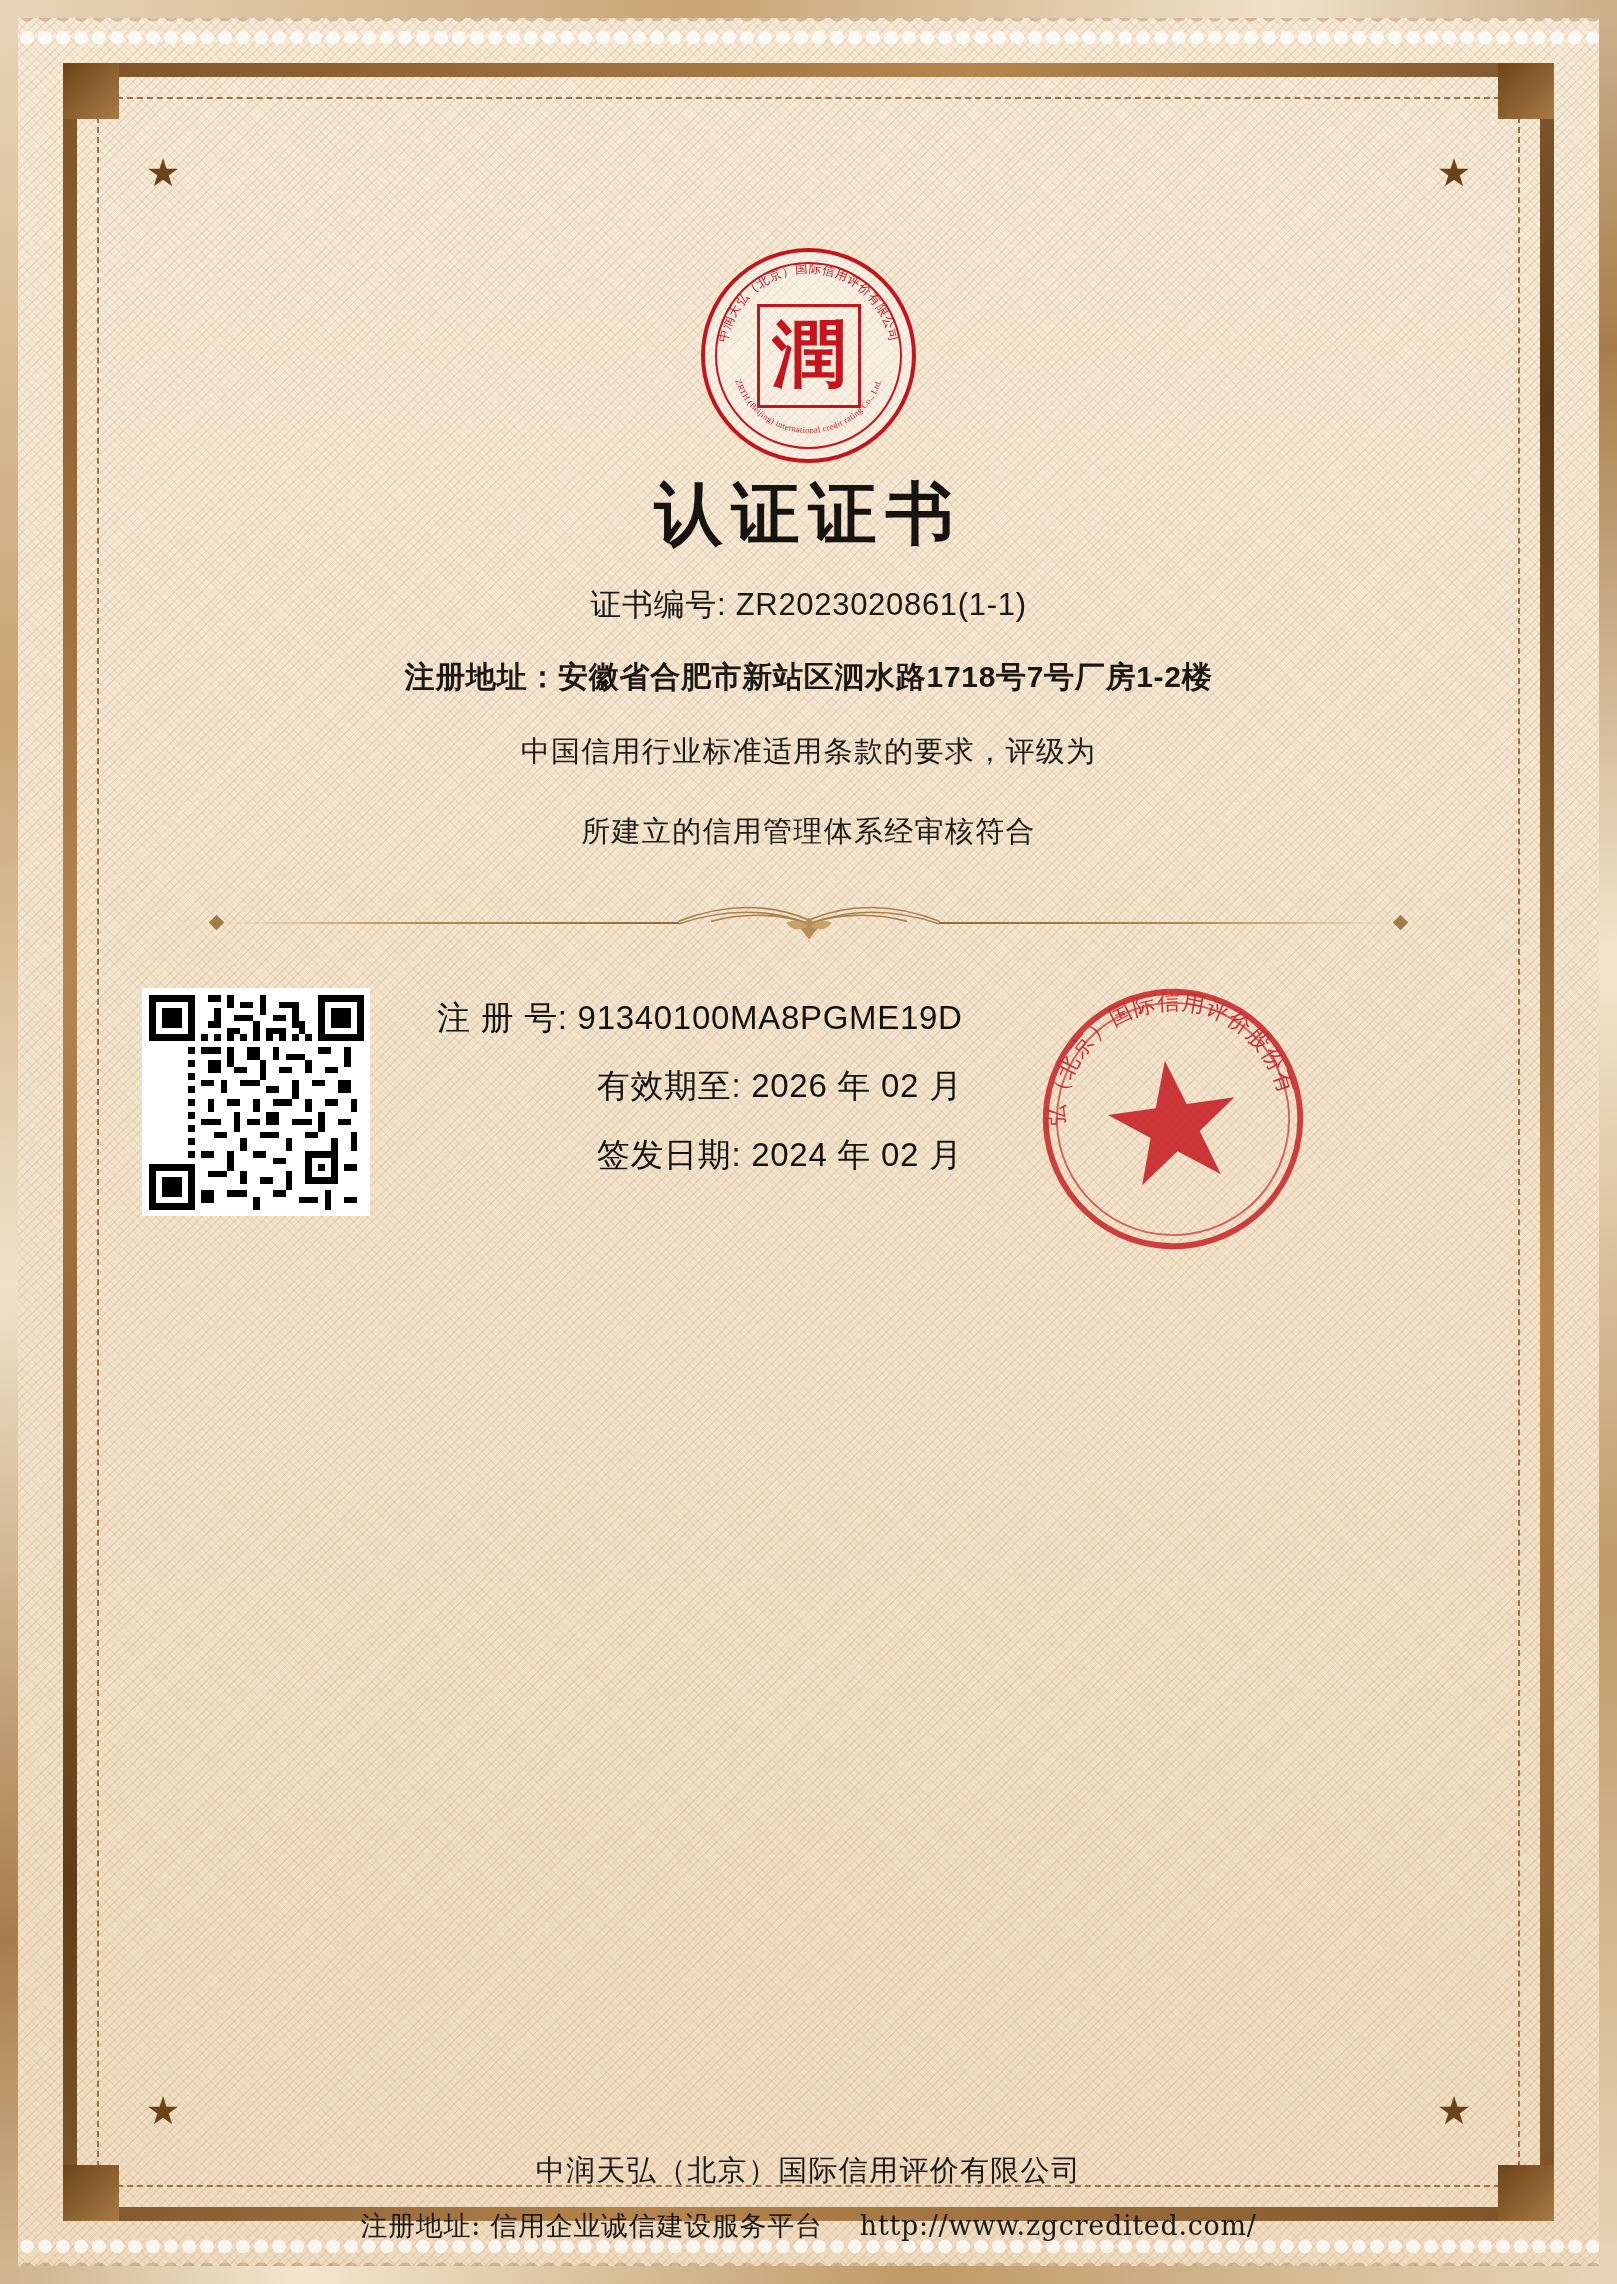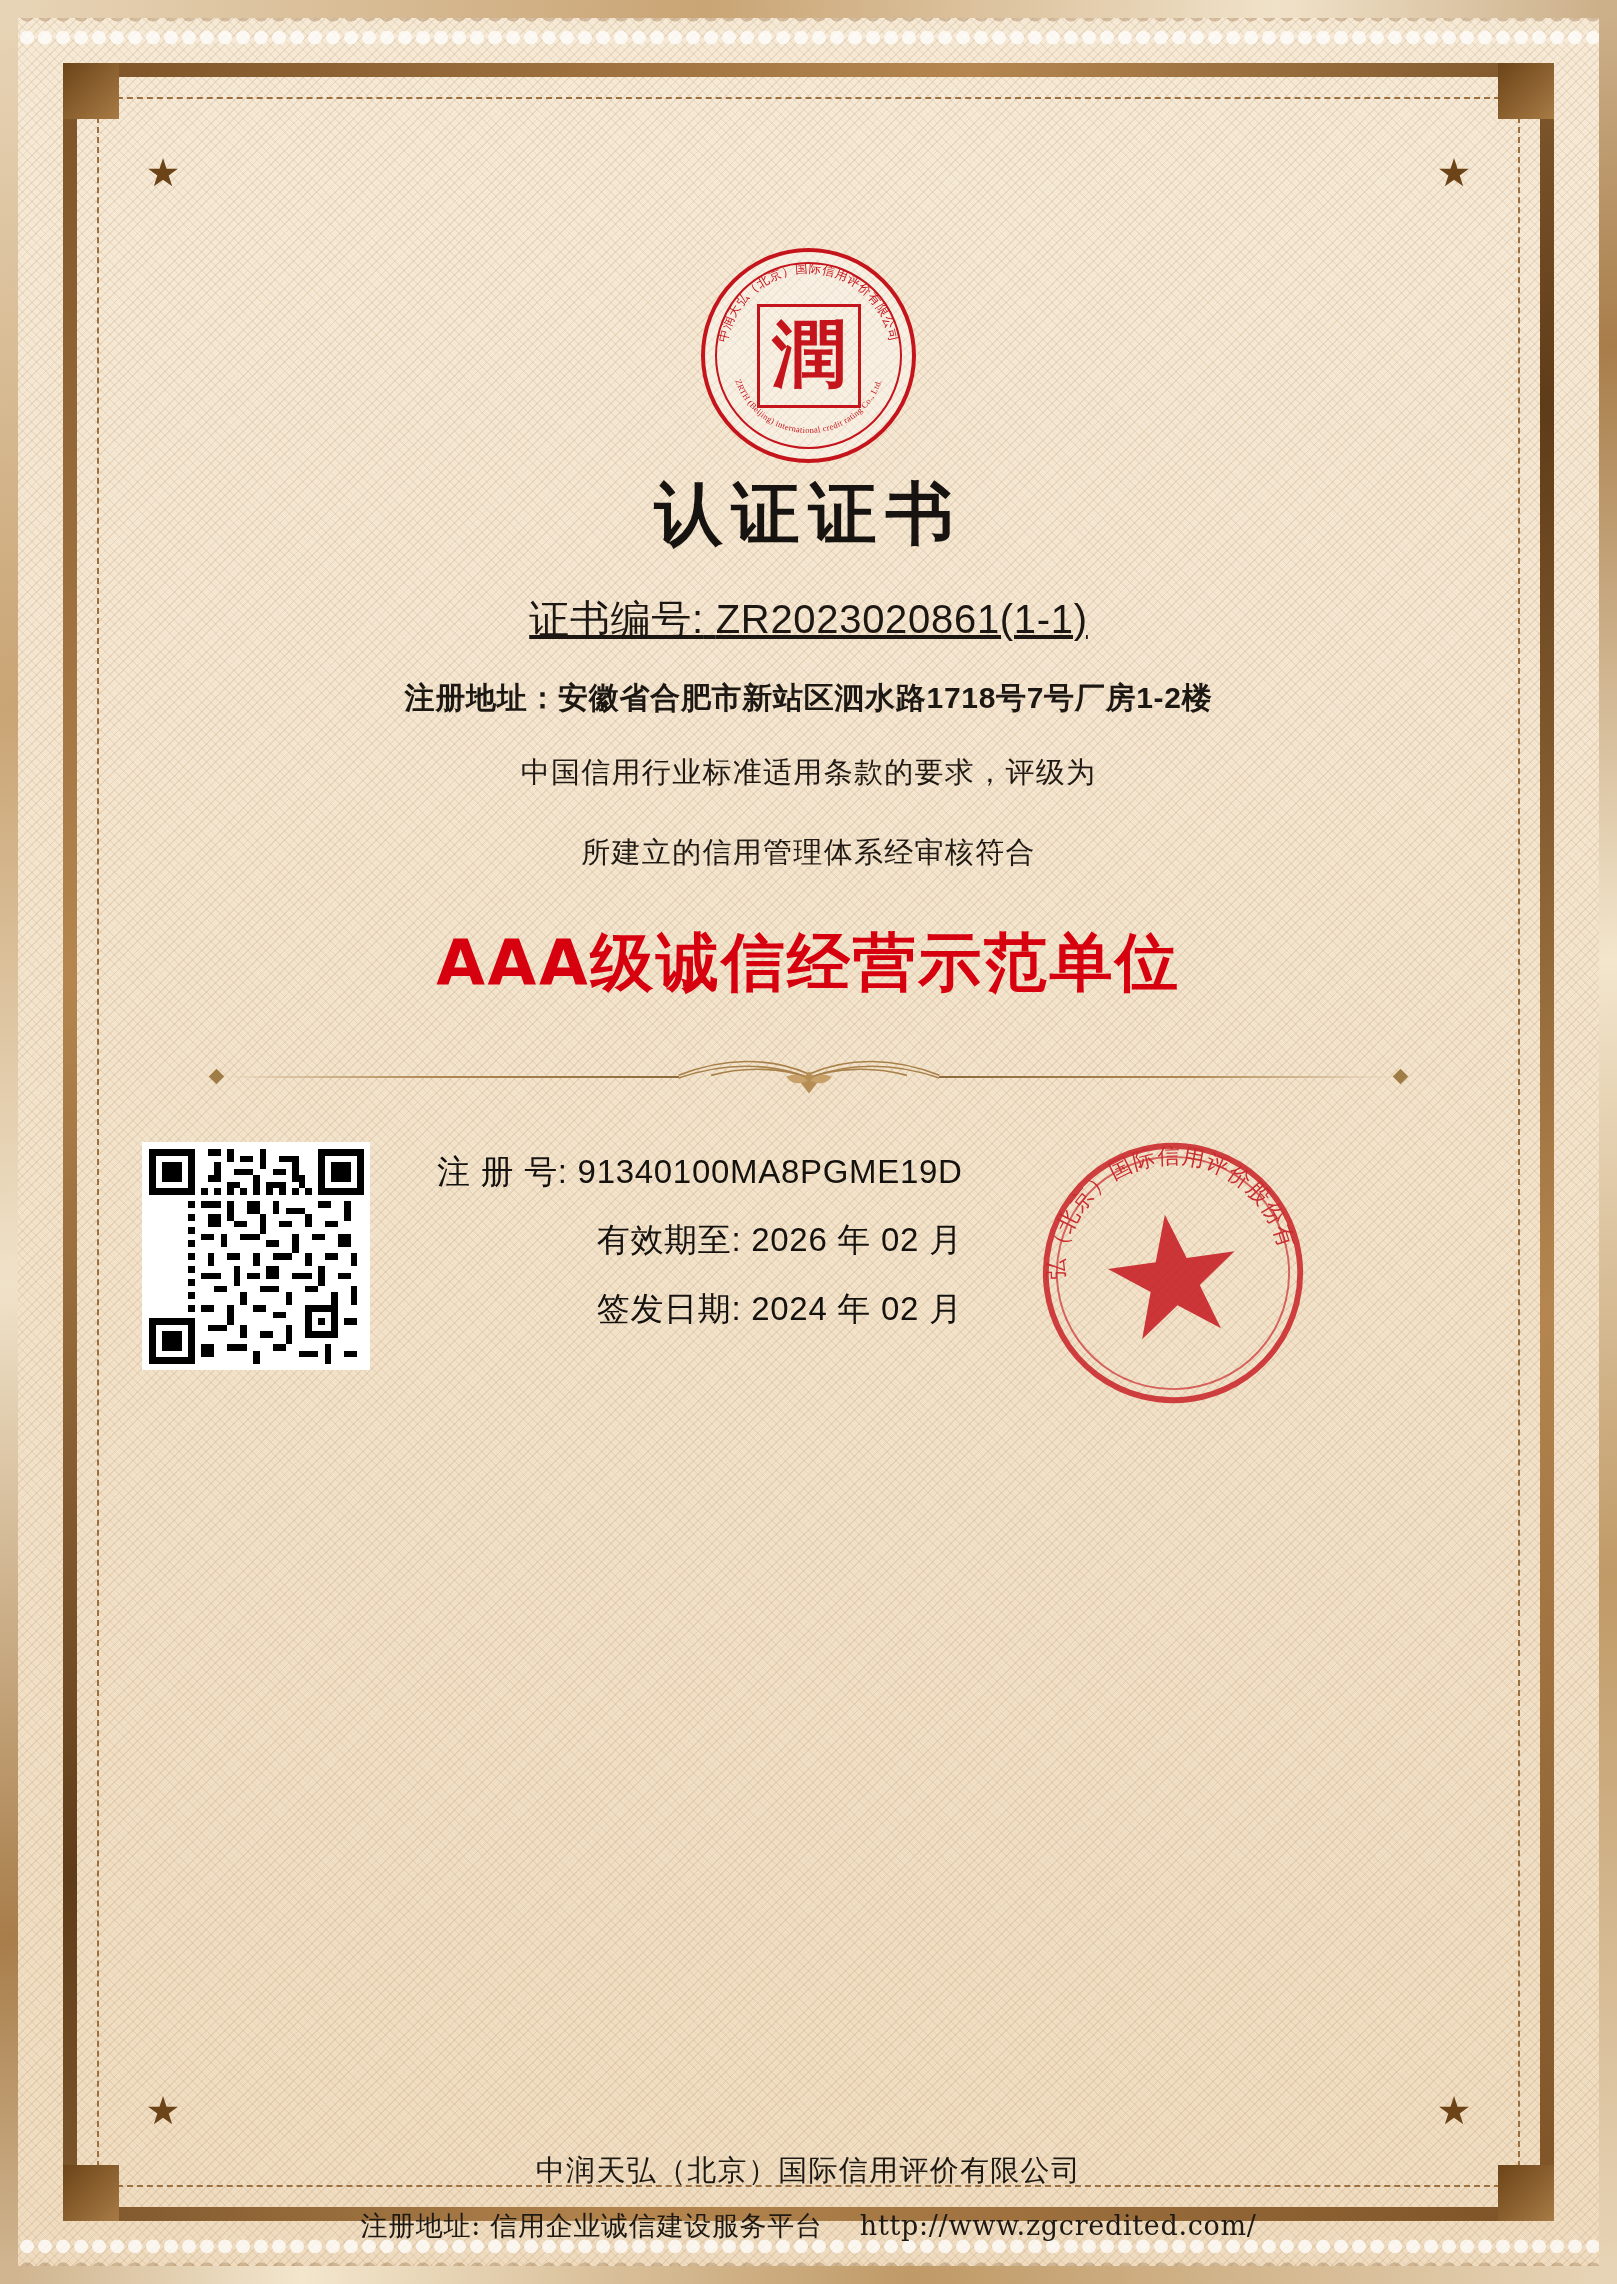--- a/index.html
+++ b/index.html
@@ -151,25 +151,24 @@
   h2.title2 {
     margin: 6.5px 0 0;
     font-family: "DejaVu Serif", serif;
     font-weight: bold;
     font-size: 68px;
     letter-spacing: 9px;
     color: #171310;
     line-height: 1.28;
   }
   .cert-no {
-    margin-top: 35px;
-    font-size: 40px;
+    margin-top: 27px;
+    font-size: 31px;
     color: #1c1713;
     letter-spacing: 0.7px;
-    text-decoration: underline;
   }
   .company {
     margin-top: 38px;
     font-family: "DejaVu Sans", sans-serif;
     font-weight: bold;
     font-size: 60px;
     letter-spacing: 2.6px;
     color: #120f0c;
   }
   .address {
@@ -393,21 +392,20 @@
     <div class="cert-no">
       <span>证书编号:</span>
       <span>ZR2023020861(1-1)</span>
     </div>
 
     <div class="address">注册地址：安徽省合肥市新站区泗水路1718号7号厂房1-2楼</div>
 
     <div class="body-line second">中国信用行业标准适用条款的要求，评级为</div>
     <div class="body-line">所建立的信用管理体系经审核符合</div>
 
-    <div class="grade">AAA级诚信经营示范单位</div>
 
     <div class="divider">
       <div class="dot left"></div>
       <div class="line left"></div>
       <div class="line right"></div>
       <div class="dot right"></div>
       <div class="center-orn">
         <svg viewBox="0 0 420 70" xmlns="http://www.w3.org/2000/svg">
           <g fill="none" stroke="#a8814a" stroke-width="2.5">
             <path d="M10,34 C80,6 150,6 210,32 C270,6 340,6 410,34"></path>

